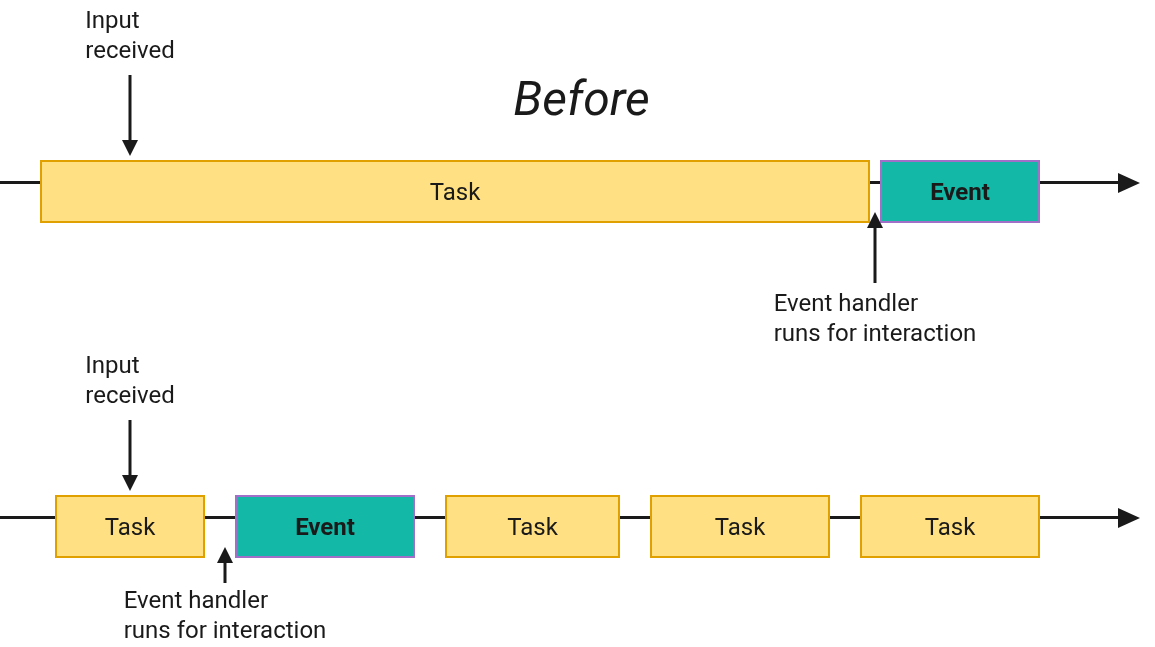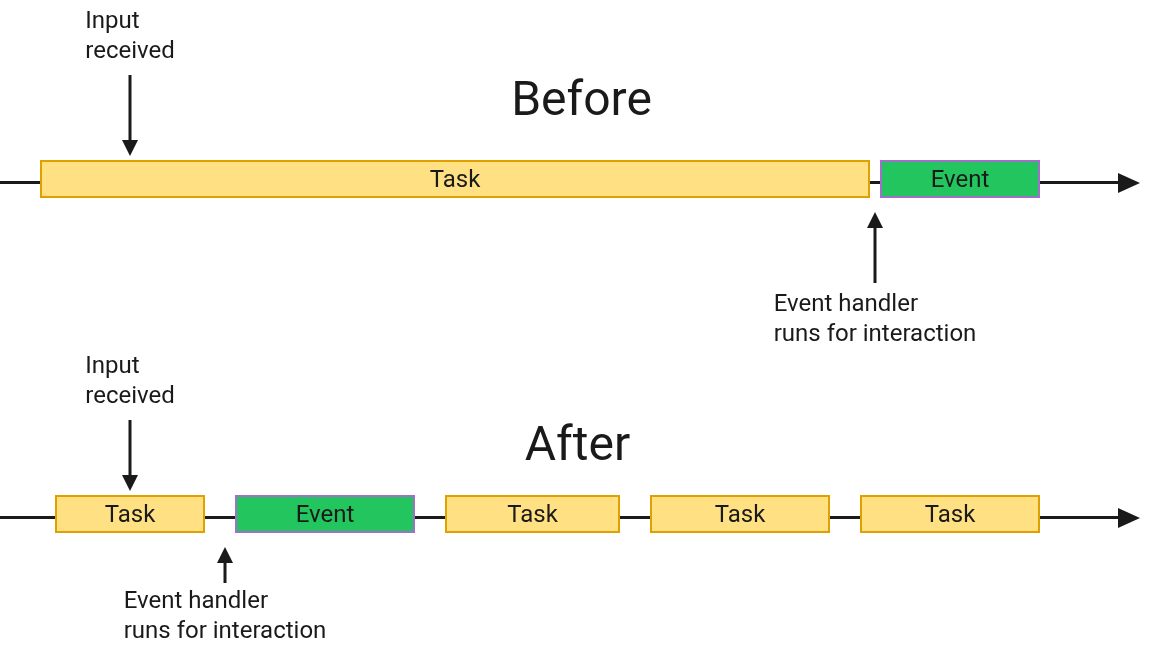--- a/index.html
+++ b/index.html
@@ -30,35 +30,36 @@
     width: 0;
     height: 0;
     border-top: 10px solid transparent;
     border-bottom: 10px solid transparent;
     border-left: 22px solid #1a1a1a;
     transform: translateY(-50%);
   }
   .box {
     position: absolute;
     box-sizing: border-box;
-    height: 38px;
+    height: 63px;
     border: 2px solid;
     font-size: 24px;
     display: flex;
     align-items: center;
     justify-content: center;
     background-clip: padding-box;
   }
   .task {
     background: #ffe082;
     border-color: #e0a000;
   }
   .event {
-    background: #22c55e;
+    background: #14b8a6;
     border-color: #a070c8;
+    font-weight: bold;
   }
   .annot {
     position: absolute;
     font-size: 24px;
     line-height: 1.25;
     white-space: pre;
     transform: translateX(-50%);
   }
   
   .vshaft {
@@ -81,39 +82,38 @@
     border-left: 8px solid transparent;
     border-right: 8px solid transparent;
     border-bottom: 16px solid #1a1a1a;
     transform: translateX(-50%);
   }
 </style>
 </head>
 <body>
 <div class="stage">
 
-  <div class="heading" style="left:8px; right:0; top:70px;">Before</div>
+  <div class="heading" style="left:8px; right:0; top:70px;font-style:italic;">Before</div>
 
   <div class="annot" style="left:130px; top:5px;">Input
 received</div>
   <div class="vshaft" style="left:130px; top:75px; height:65px;"></div>
   <div class="vhead-down" style="left:130px; top:140px;"></div>
 
   <div class="timeline" style="left:0; top:181px; width:1120px;"></div>
   <div class="arrowhead" style="left:1118px; top:183px;"></div>
 
   <div class="box task" style="left:40px; top:160px; width:830px;">Task</div>
   <div class="box event" style="left:880px; top:160px; width:160px;">Event</div>
 
   <div class="vhead-up" style="left:875px; top:212px;"></div>
   <div class="vshaft" style="left:875px; top:228px; height:55px;"></div>
   <div class="annot" style="left:875px; top:288px;">Event handler
 runs for interaction</div>
 
-  <div class="heading" style="left:0; right:0; top:415px;">After</div>
 
   <div class="annot" style="left:130px; top:350px;">Input
 received</div>
   <div class="vshaft" style="left:130px; top:420px; height:55px;"></div>
   <div class="vhead-down" style="left:130px; top:475px;"></div>
 
   <div class="timeline" style="left:0; top:516px; width:1120px;"></div>
   <div class="arrowhead" style="left:1118px; top:518px;"></div>
 
   <div class="box task" style="left:55px;  top:495px; width:150px;">Task</div>

